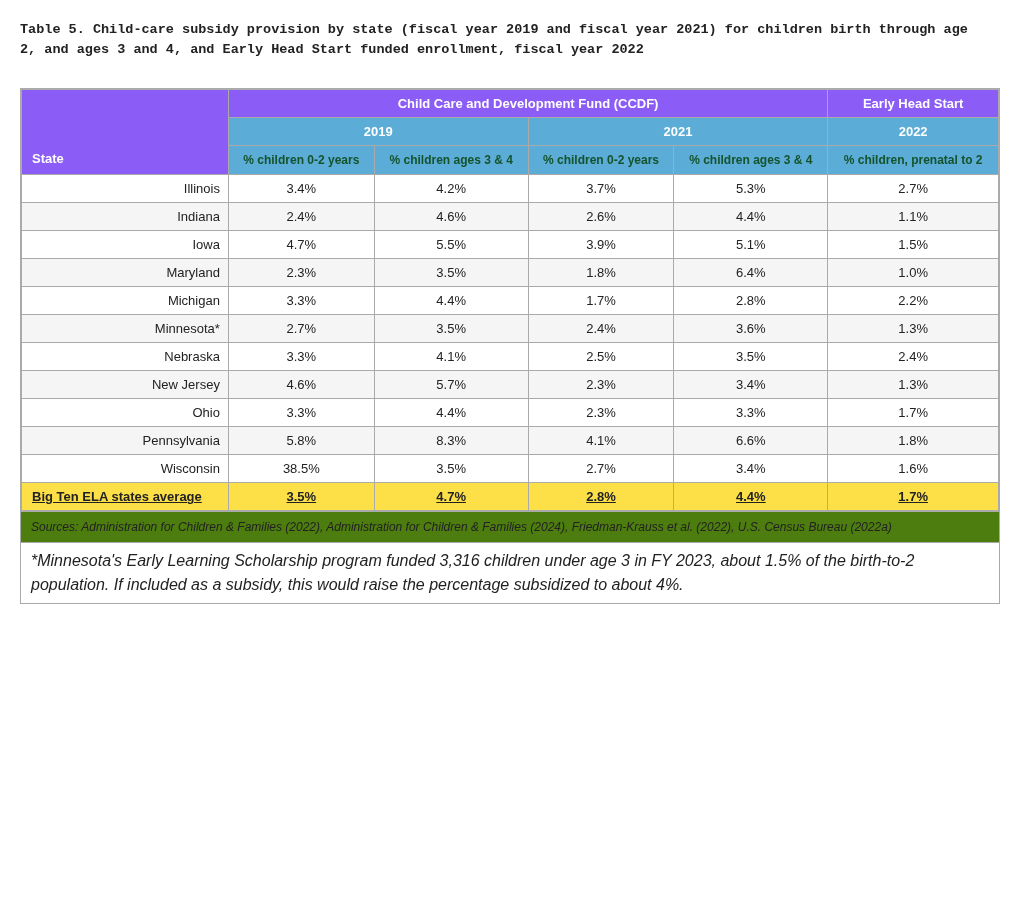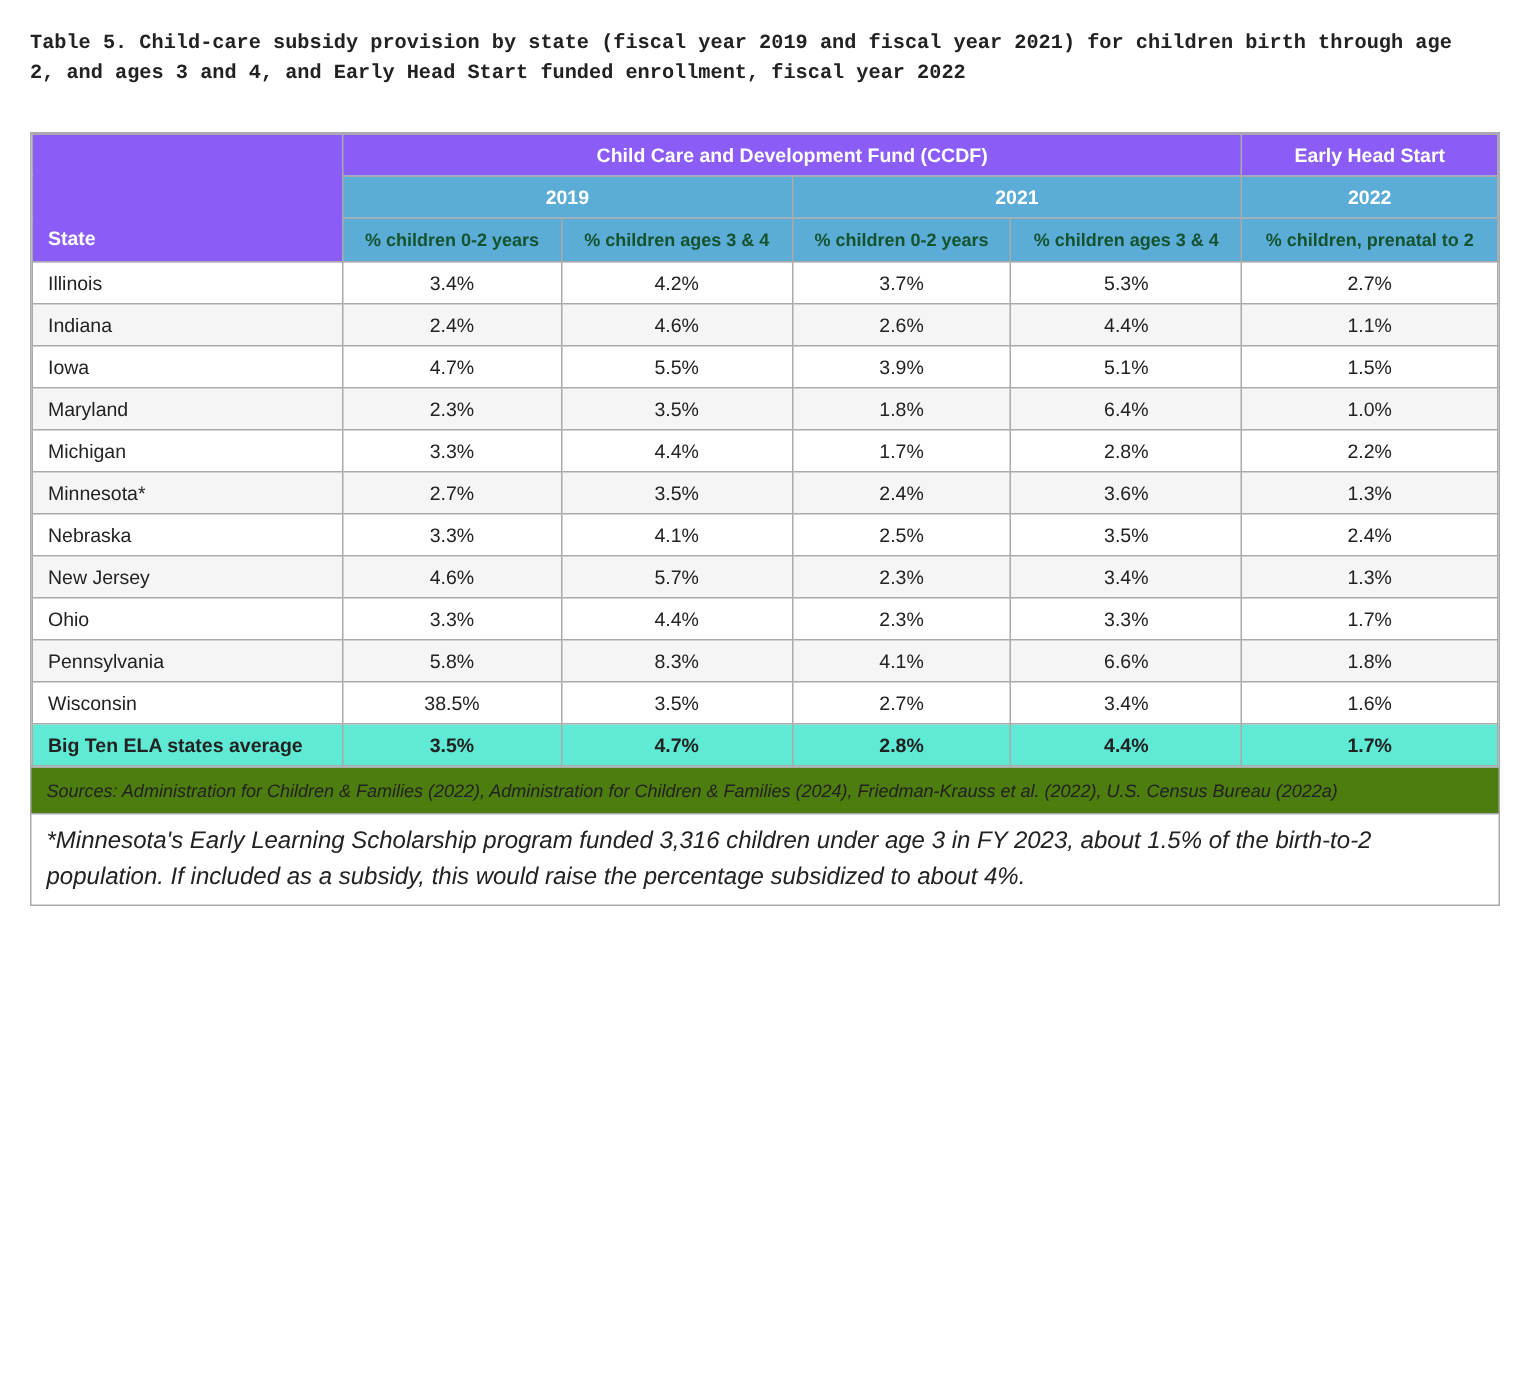--- a/index.html
+++ b/index.html
@@ -61,31 +61,32 @@
       text-align: left;
       vertical-align: bottom;
       padding: 8px 10px;
     }
     
     .data-row td {
       background-color: #fff;
       font-size: 13px;
     }
     .data-row td:first-child {
-      text-align: left;
+      text-align: right;
       padding-left: 10px;
     }
     .data-row:nth-child(even) td {
       background-color: #f5f5f5;
     }
     
     .avg-row td {
-      background-color: #5eead4;
-      font-weight: bold;
-      font-size: 13px;
+      background-color: #fde047;
+      font-weight: bold;
+      font-size: 13px;
+      text-decoration: underline;
     }
     .avg-row td:first-child {
       text-align: left;
       padding-left: 10px;
       font-weight: bold;
     }
     
     .footer-note {
       border: 1px solid #aaa;
       border-top: none;

